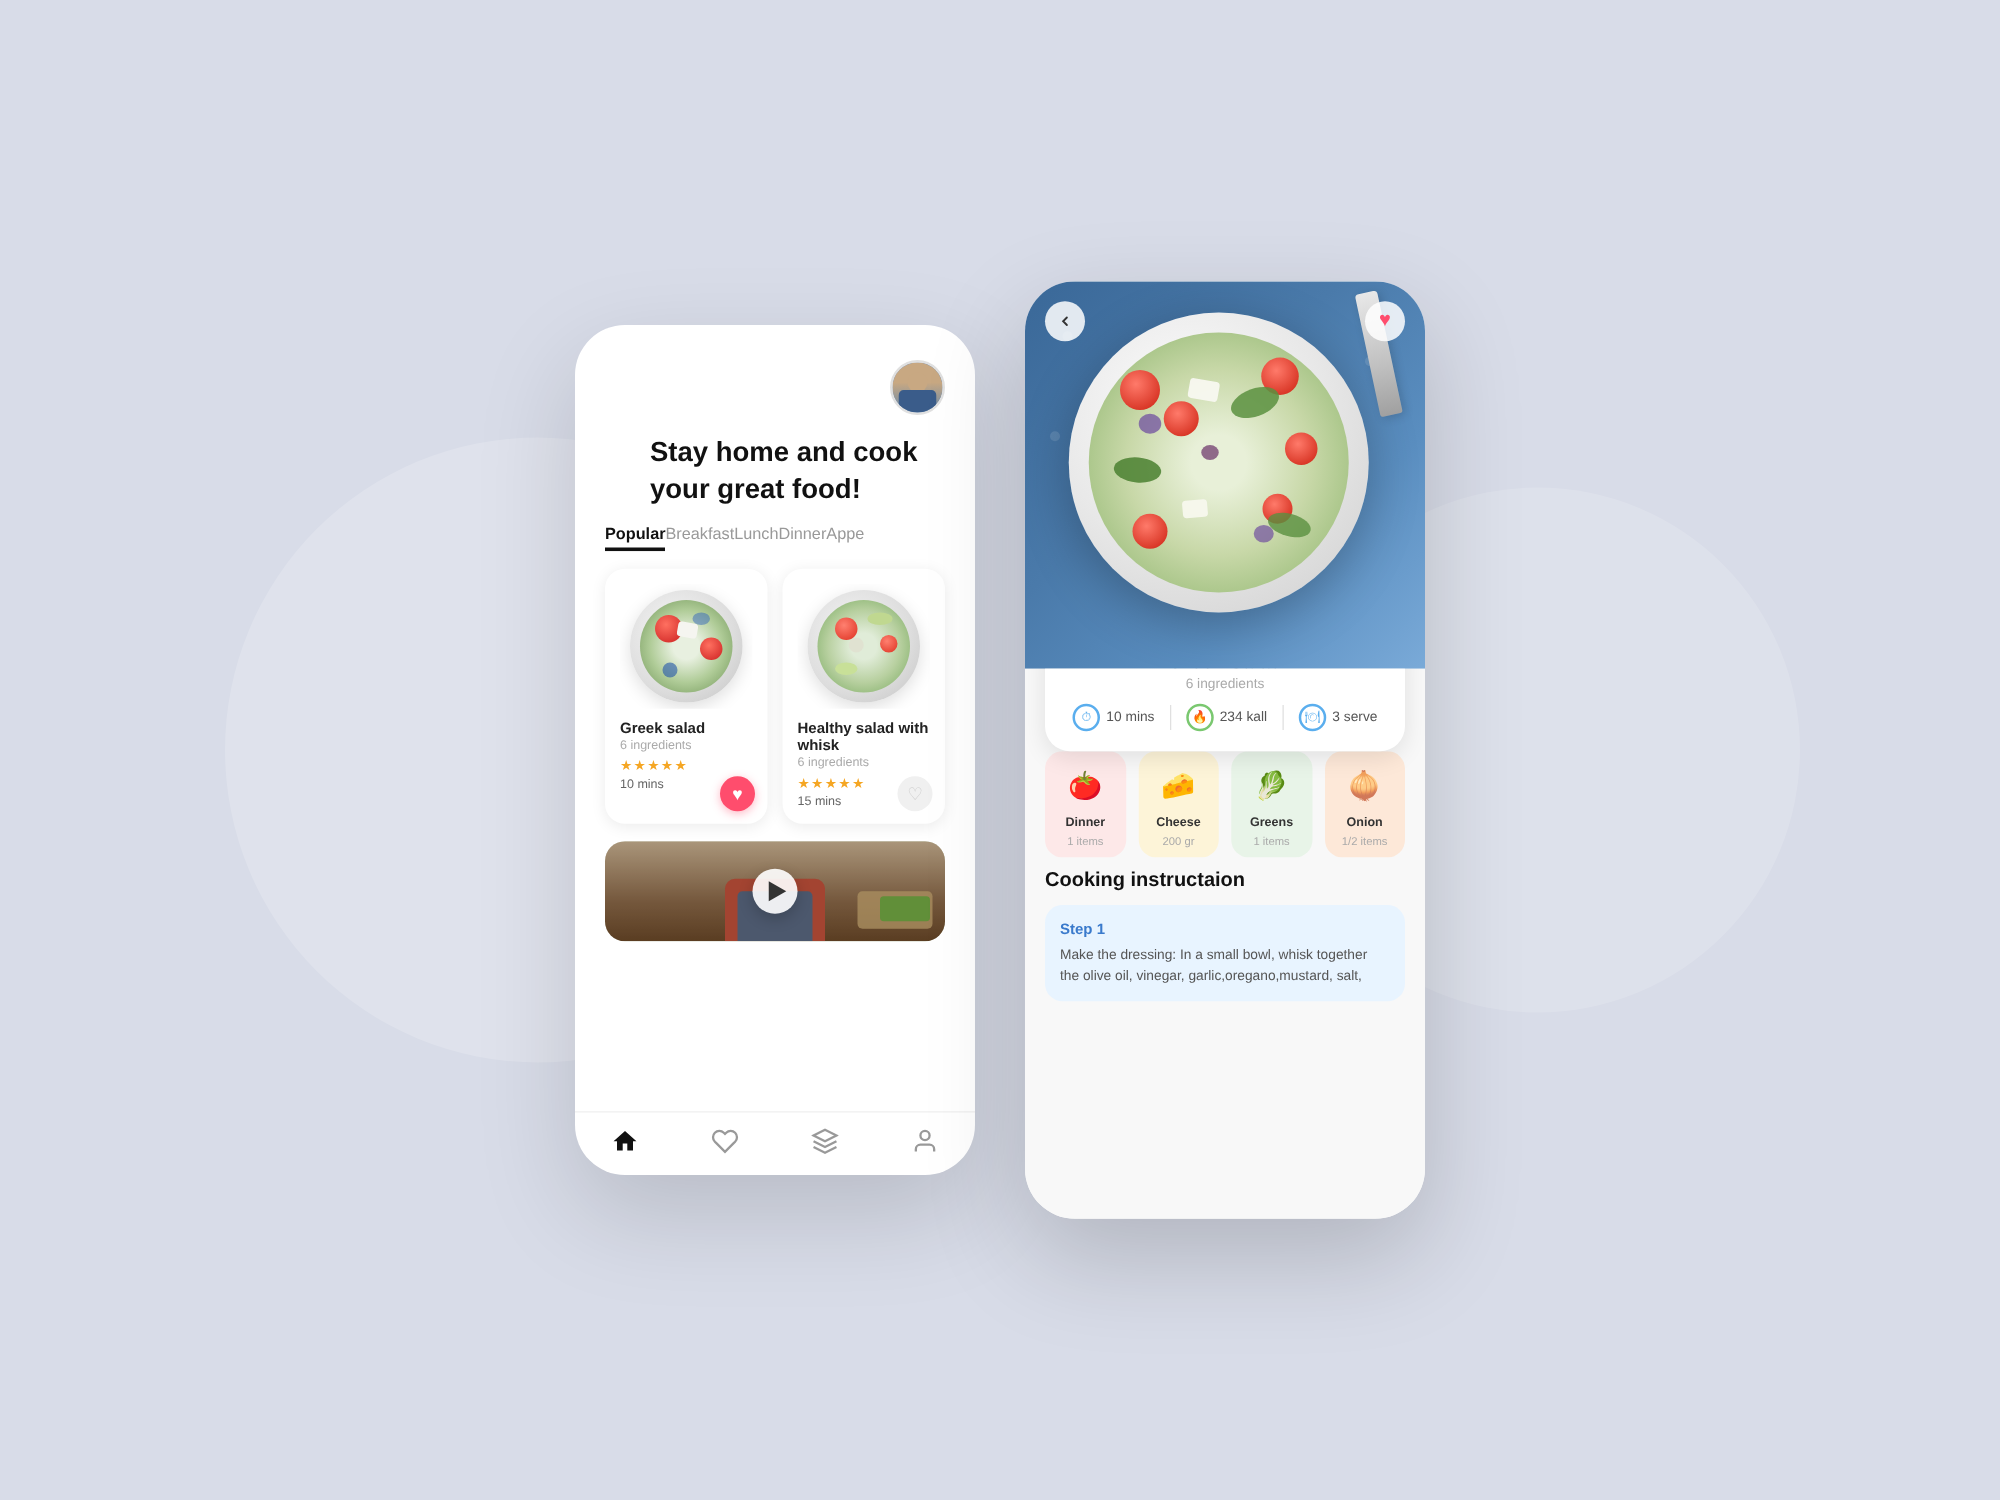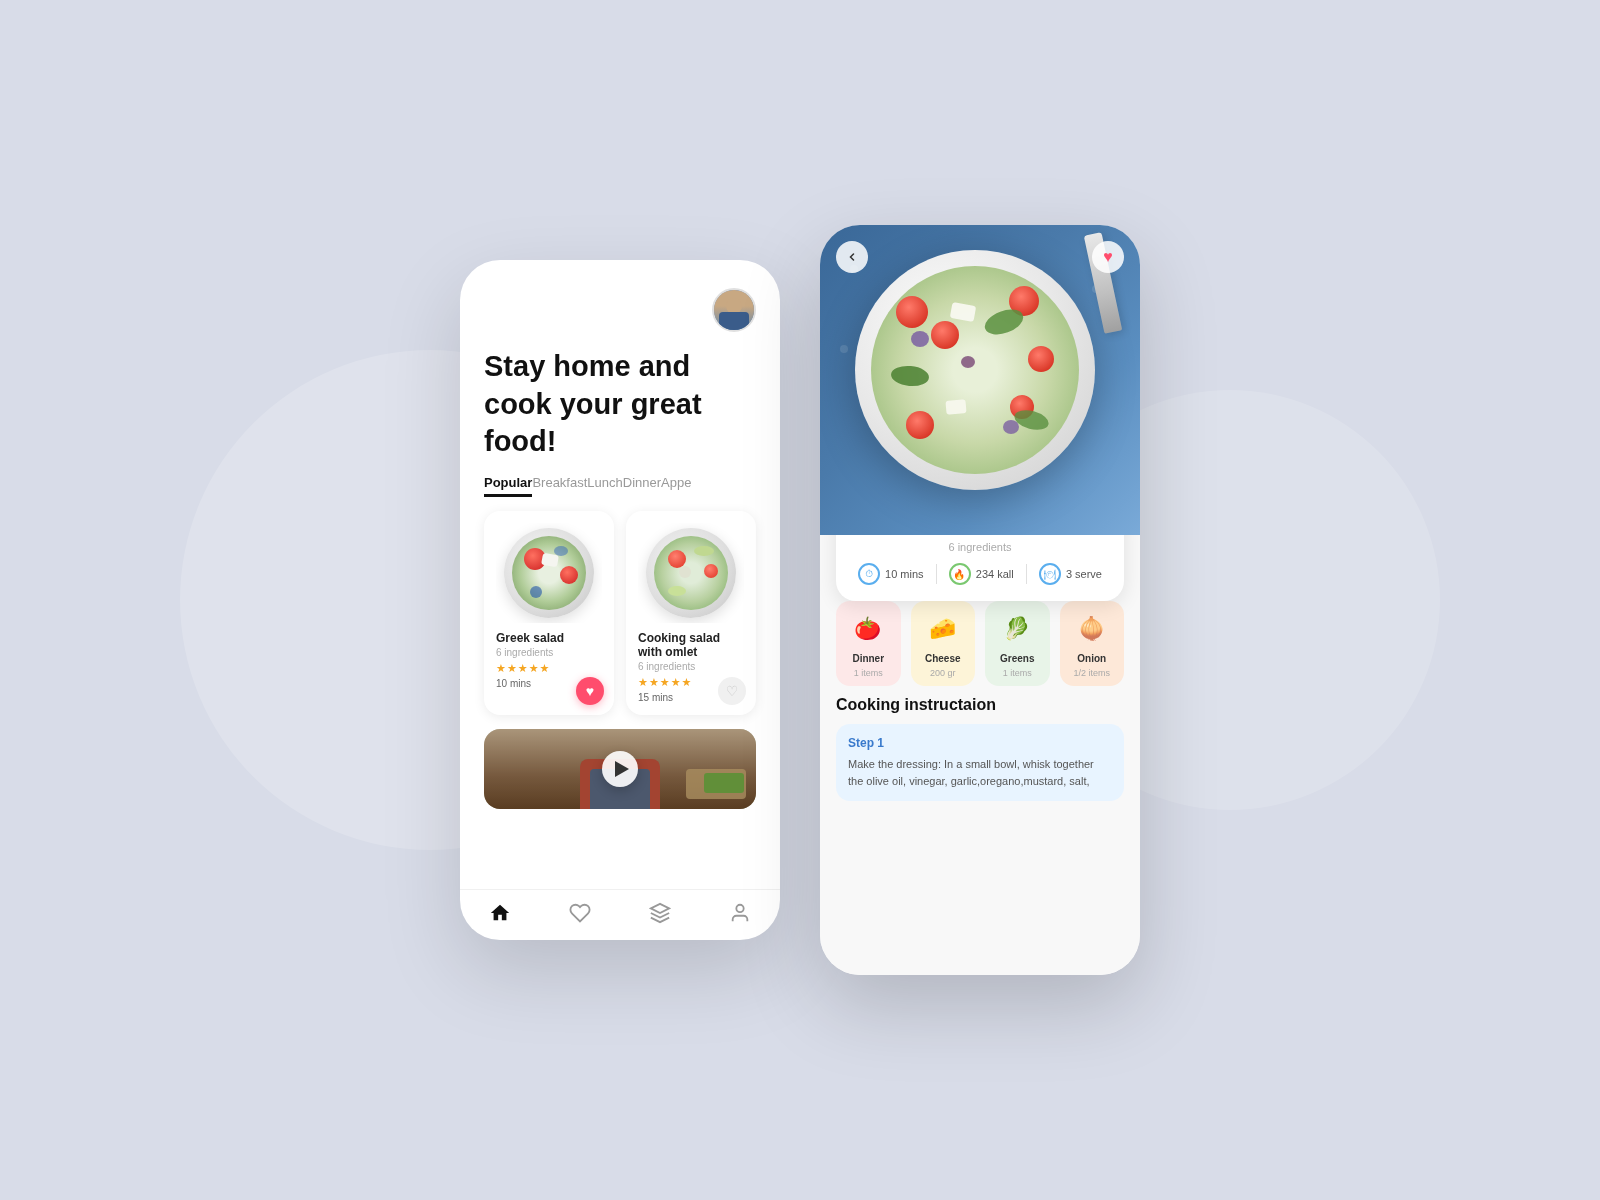--- a/index.html
+++ b/index.html
@@ -82,24 +82,25 @@
       left: 50%;
       transform: translateX(-50%);
       border-radius: 4px 4px 0 0;
     }
 
     .phone1-title {
       padding: 16px 24px 0 24px;
     }
 
     .phone1-title h1 {
-      font-size: 29px;
+      font-size: 22px;
       font-weight: 800;
       color: #111;
       line-height: 1.3;
+      margin-left: 36px;
     }
 
     .search-bar {
       margin: 16px 24px 0 24px;
       display: flex;
       align-items: center;
       background: #f5f5f5;
       border-radius: 25px;
       padding: 10px 16px;
       gap: 10px;
@@ -606,21 +607,21 @@
             <div style="width:90px;height:90px;border-radius:50%;background:radial-gradient(circle at 40% 38%, #eee 15%, #ddd 60%, #ccc 85%);box-shadow:0 4px 14px rgba(0,0,0,0.13);display:flex;align-items:center;justify-content:center;position:relative;">
               <div style="width:74px;height:74px;border-radius:50%;background:radial-gradient(circle, #e0ecd8 20%, #b8d0a0 55%, #90b878 80%);position:relative;overflow:hidden;">
                 <div style="position:absolute;width:18px;height:18px;border-radius:50%;background:radial-gradient(circle at 40% 35%, #ff8070, #dd3020);top:14px;left:14px;"></div>
                 <div style="position:absolute;width:14px;height:14px;border-radius:50%;background:radial-gradient(circle at 40% 35%, #ff8070, #dd3020);top:28px;right:10px;"></div>
                 <div style="position:absolute;width:20px;height:10px;border-radius:50%;background:#c0d890;top:10px;right:14px;"></div>
                 <div style="position:absolute;width:18px;height:10px;border-radius:50%;background:#c8e098;bottom:14px;left:14px;"></div>
                 <div style="position:absolute;width:12px;height:12px;border-radius:50%;background:#e0e0d0;opacity:0.8;top:30px;left:25px;"></div>
               </div>
             </div>
           </div>
-          <div class="food-card-name">Cooking salad with omlet</div>
+          <div class="food-card-name">Healthy salad with whisk</div>
           <div class="food-card-ingredients">6 ingredients</div>
           <div class="stars-row">
             <span class="star">★</span>
             <span class="star">★</span>
             <span class="star">★</span>
             <span class="star">★</span>
             <span class="star">★</span>
           </div>
           <div class="food-card-time">15 mins</div>
           <div class="heart-btn inactive">♡</div>

